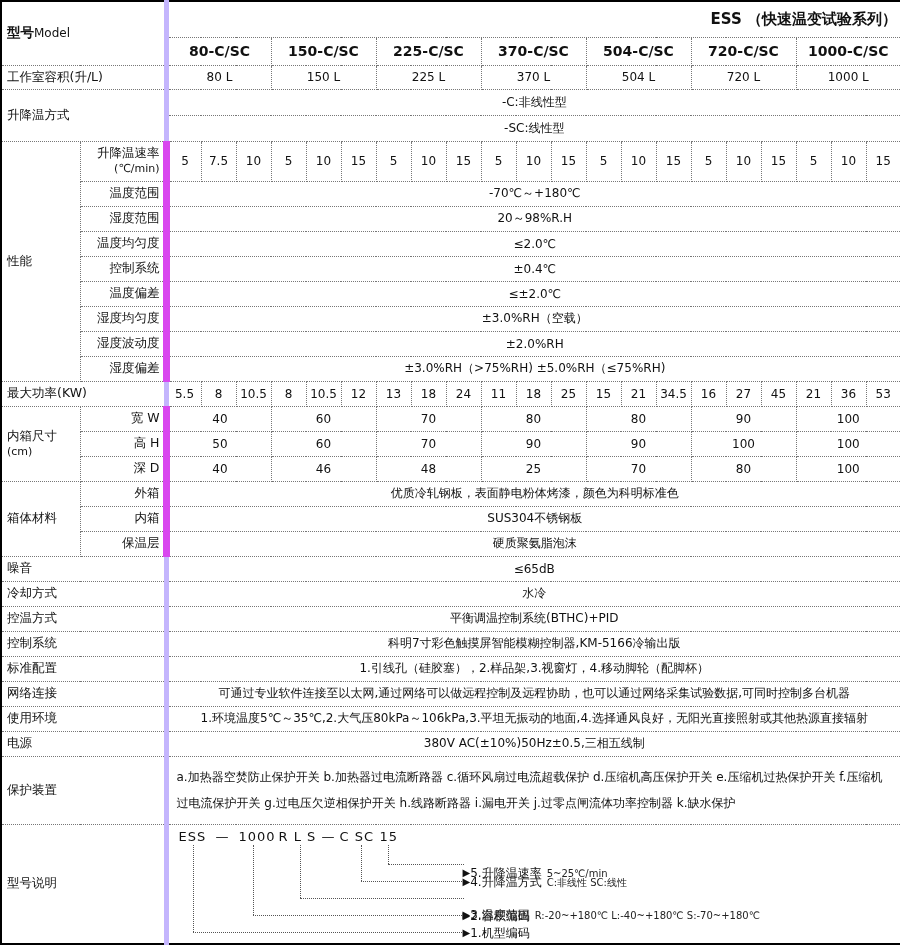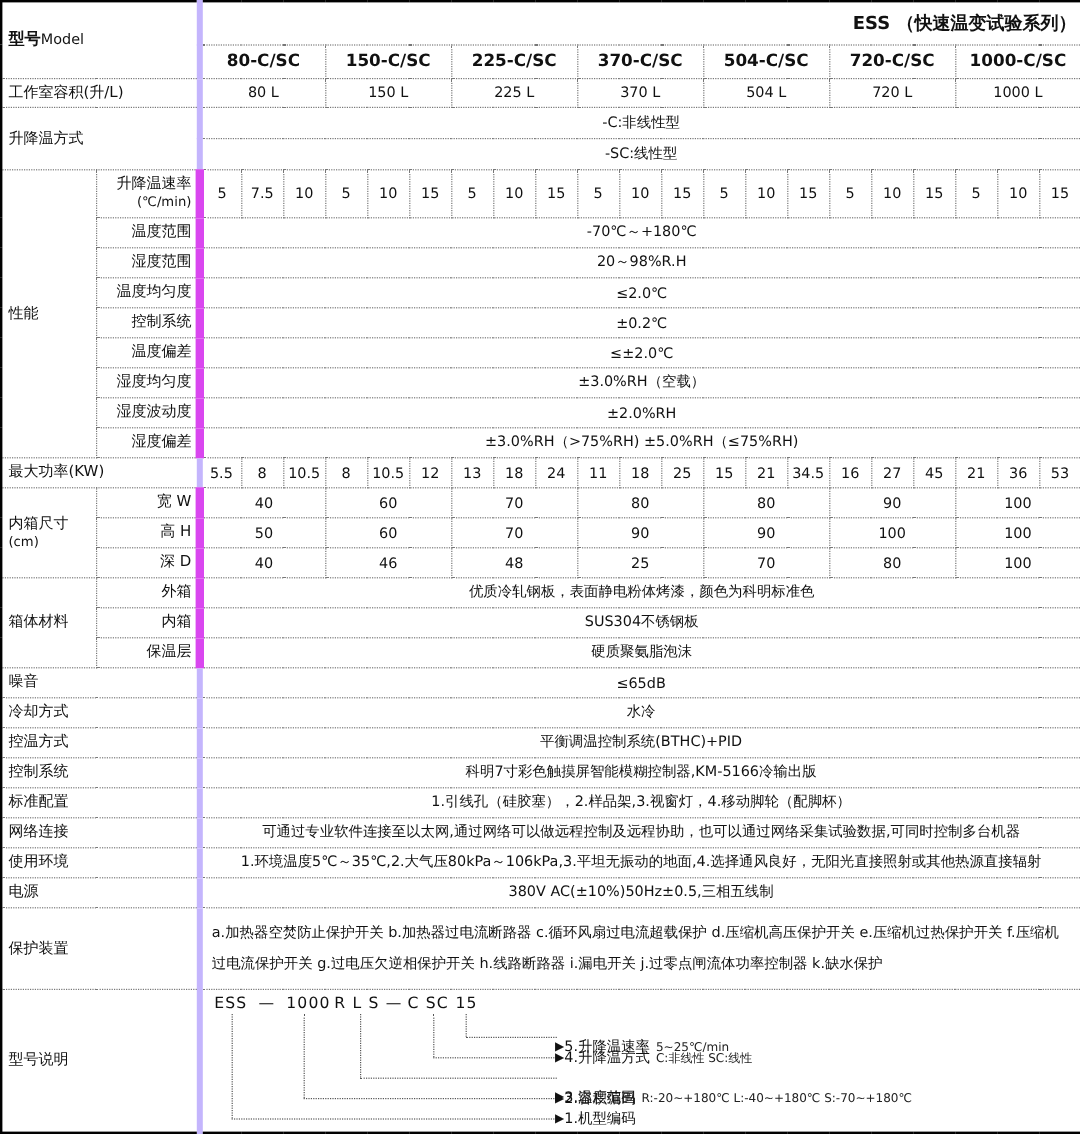--- a/index.html
+++ b/index.html
@@ -130,21 +130,21 @@
   <tr>
     <td class="sub">湿度范围</td>
     <td colspan="21">20～98%R.H</td>
   </tr>
   <tr>
     <td class="sub">温度均匀度</td>
     <td colspan="21">≤2.0℃</td>
   </tr>
   <tr>
     <td class="sub">控制系统</td>
-    <td colspan="21">±0.2℃</td>
+    <td colspan="21">±0.4℃</td>
   </tr>
   <tr>
     <td class="sub">温度偏差</td>
     <td colspan="21">≤±2.0℃</td>
   </tr>
   <tr>
     <td class="sub">湿度均匀度</td>
     <td colspan="21">±3.0%RH（空载）</td>
   </tr>
   <tr>

